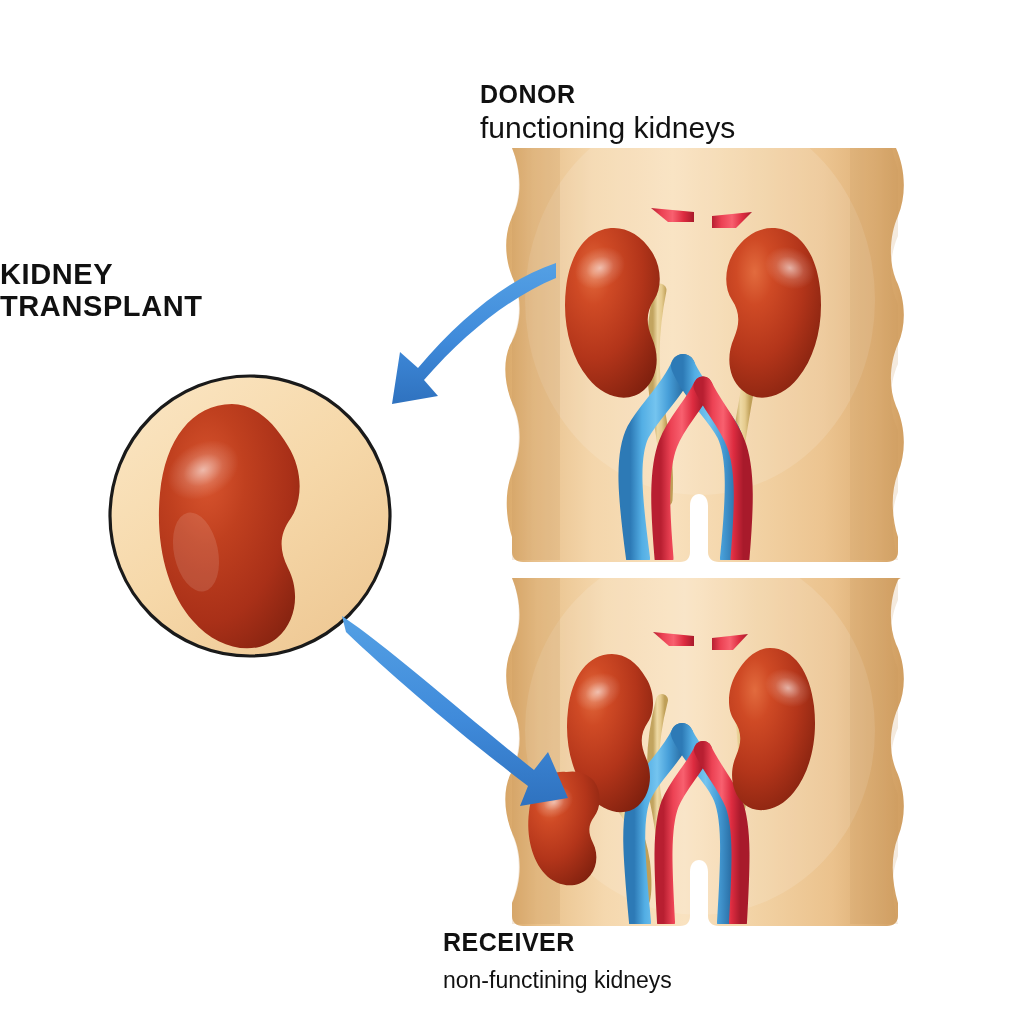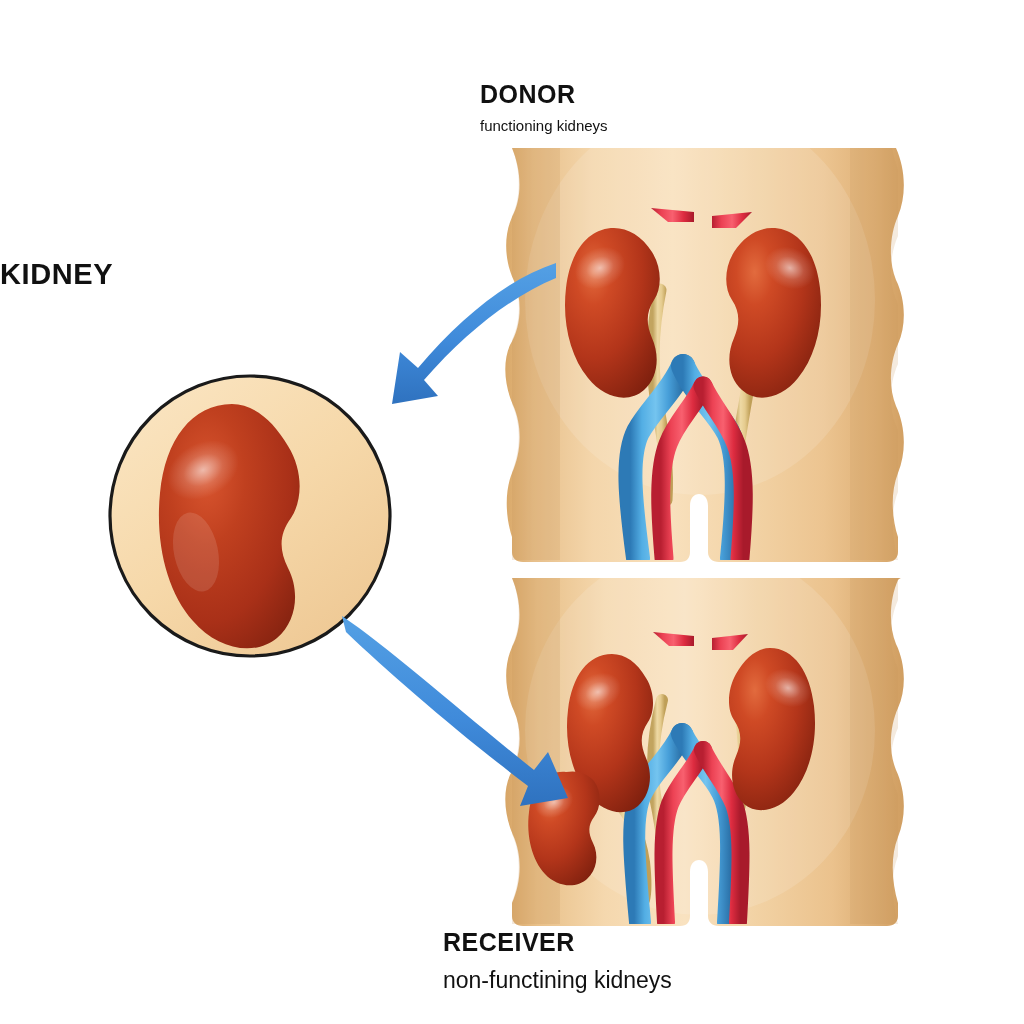--- a/index.html
+++ b/index.html
@@ -57,21 +57,21 @@
   #label-transplant .l1,
   #label-transplant .l2 { display: block; }
 
   
   #label-donor {
     left: 480px;
     top: 80px;
     width: 480px;
   }
   #label-donor .title { font-size: 25px; }
-  #label-donor .sub   { font-size: 15px; margin-top: 10px; }
+  #label-donor .sub   { font-size: 30px; margin-top: 3px; }
 
   
   #label-receiver {
     left: 443px;
     top: 928px;
     width: 480px;
   }
   #label-receiver .title { font-size: 25px; }
   #label-receiver .sub   { font-size: 23px; margin-top: 12px; }
 </style>
@@ -360,20 +360,21 @@
     <g>
       <path d="M342,616
                C392,650 466,716 534,770
                L548,752 L568,798 L520,806 L528,786
                C462,736 392,676 346,632 Z" fill="url(#arrowG)"></path>
     </g>
   </svg>
 
   <div class="label" id="label-transplant">
     <span class="l1">KIDNEY</span>
+    <span class="l2">TRANSPLANT</span>
   </div>
 
   <div class="label" id="label-donor">
     <span class="title">DONOR</span>
     <span class="sub">functioning kidneys</span>
   </div>
 
   <div class="label" id="label-receiver">
     <span class="title">RECEIVER</span>
     <span class="sub">non-functining kidneys</span>

